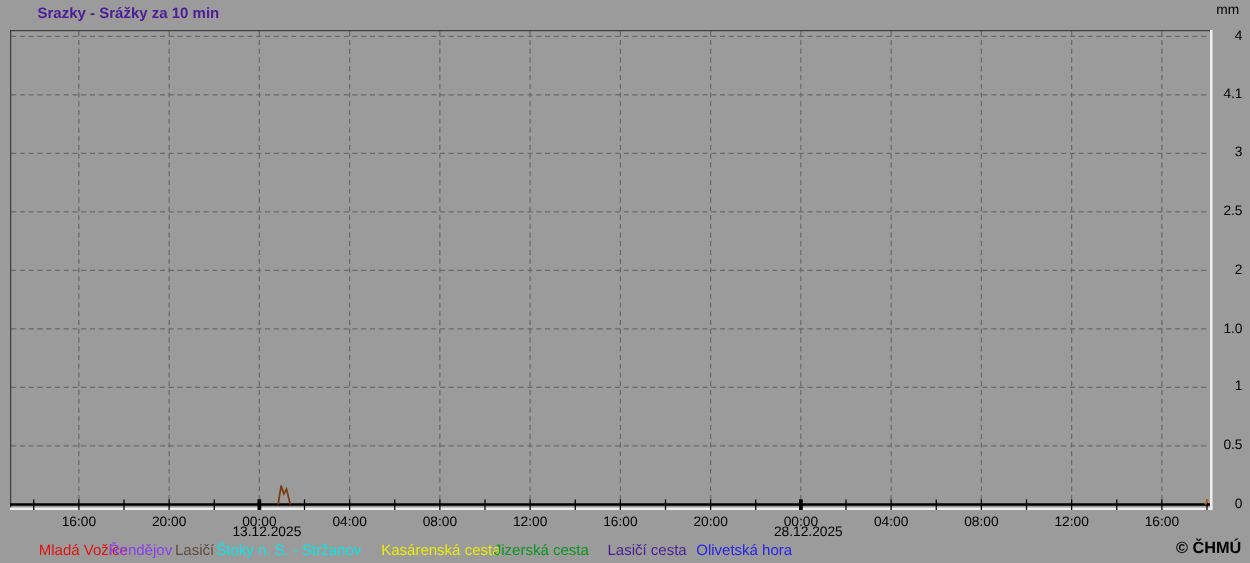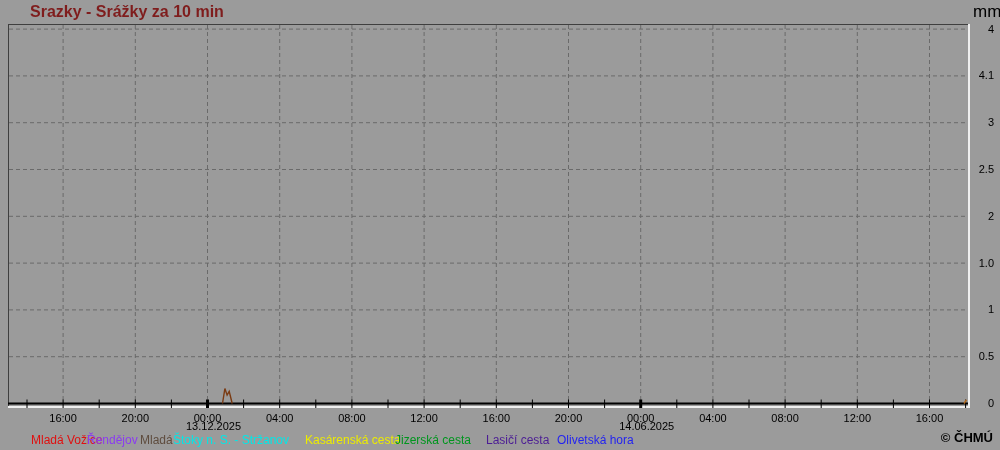--- a/index.html
+++ b/index.html
@@ -6,26 +6,26 @@
   body{
     width:1000px;height:450px;
     background:#9b9b9b;
     position:relative;
     font-family:"Liberation Sans", sans-serif;
     overflow:hidden;
     -webkit-font-smoothing:antialiased;
   }
   #chart-title{
     position:absolute;left:30px;top:3px;
-    font-size:16px;font-weight:bold;color:#7f1d1d;
+    font-size:12px;font-weight:bold;color:#4c1d95;
     white-space:nowrap;
   }
   #unit-label{
     position:absolute;left:973px;top:2px;
-    font-size:17px;color:#000;
+    font-size:11px;color:#000;
   }
   #copyright-label{
     position:absolute;right:7px;top:430px;
     font-size:13px;font-weight:bold;color:#000;
     white-space:nowrap;
   }
   #plot-svg{position:absolute;left:0;top:0;}
   .y-tick-label{
     position:absolute;width:28px;text-align:right;
     font-size:11px;color:#000;line-height:11px;
@@ -124,26 +124,26 @@
     <div class="x-tick-label" style="left: 351.9px;">08:00</div>
     <div class="x-tick-label" style="left: 424.1px;">12:00</div>
     <div class="x-tick-label" style="left: 496.3px;">16:00</div>
     <div class="x-tick-label" style="left: 568.5px;">20:00</div>
     <div class="x-tick-label" style="left: 640.7px;">00:00</div>
     <div class="x-tick-label" style="left: 712.9px;">04:00</div>
     <div class="x-tick-label" style="left: 785.1px;">08:00</div>
     <div class="x-tick-label" style="left: 857.3px;">12:00</div>
     <div class="x-tick-label" style="left: 929.5px;">16:00</div>
     <div class="date-label" style="left: 213.5px;">13.12.2025</div>
-    <div class="date-label" style="left: 646.7px;">14.06.2025</div>
+    <div class="date-label" style="left: 646.7px;">28.12.2025</div>
   </div>
 <div id="legend-layer">
     <div class="legend-item" style="left: 31px; color: rgb(224, 16, 16);">Mladá Vožice</div>
     <div class="legend-item" style="left: 87px; color: rgb(138, 60, 240);">Řendějov</div>
-    <div class="legend-item" style="left: 140px; color: rgb(94, 76, 62);">Mladá</div>
+    <div class="legend-item" style="left: 140px; color: rgb(94, 76, 62);">Lasičí</div>
     <div class="legend-item" style="left: 173px; color: rgb(0, 232, 232);">Štoky n. S. - Stržanov</div>
     <div class="legend-item" style="left: 305px; color: rgb(236, 236, 0);">Kasárenská cesta</div>
     <div class="legend-item" style="left: 395px; color: rgb(0, 150, 30);">Jizerská cesta</div>
     <div class="legend-item" style="left: 486px; color: #4c1d95;">Lasičí cesta</div>
     <div class="legend-item" style="left: 557px; color: rgb(36, 36, 240);">Olivetská hora</div>
   </div>
 
 <div id="copyright-label">© ČHMÚ</div>
 
 </body></html>

